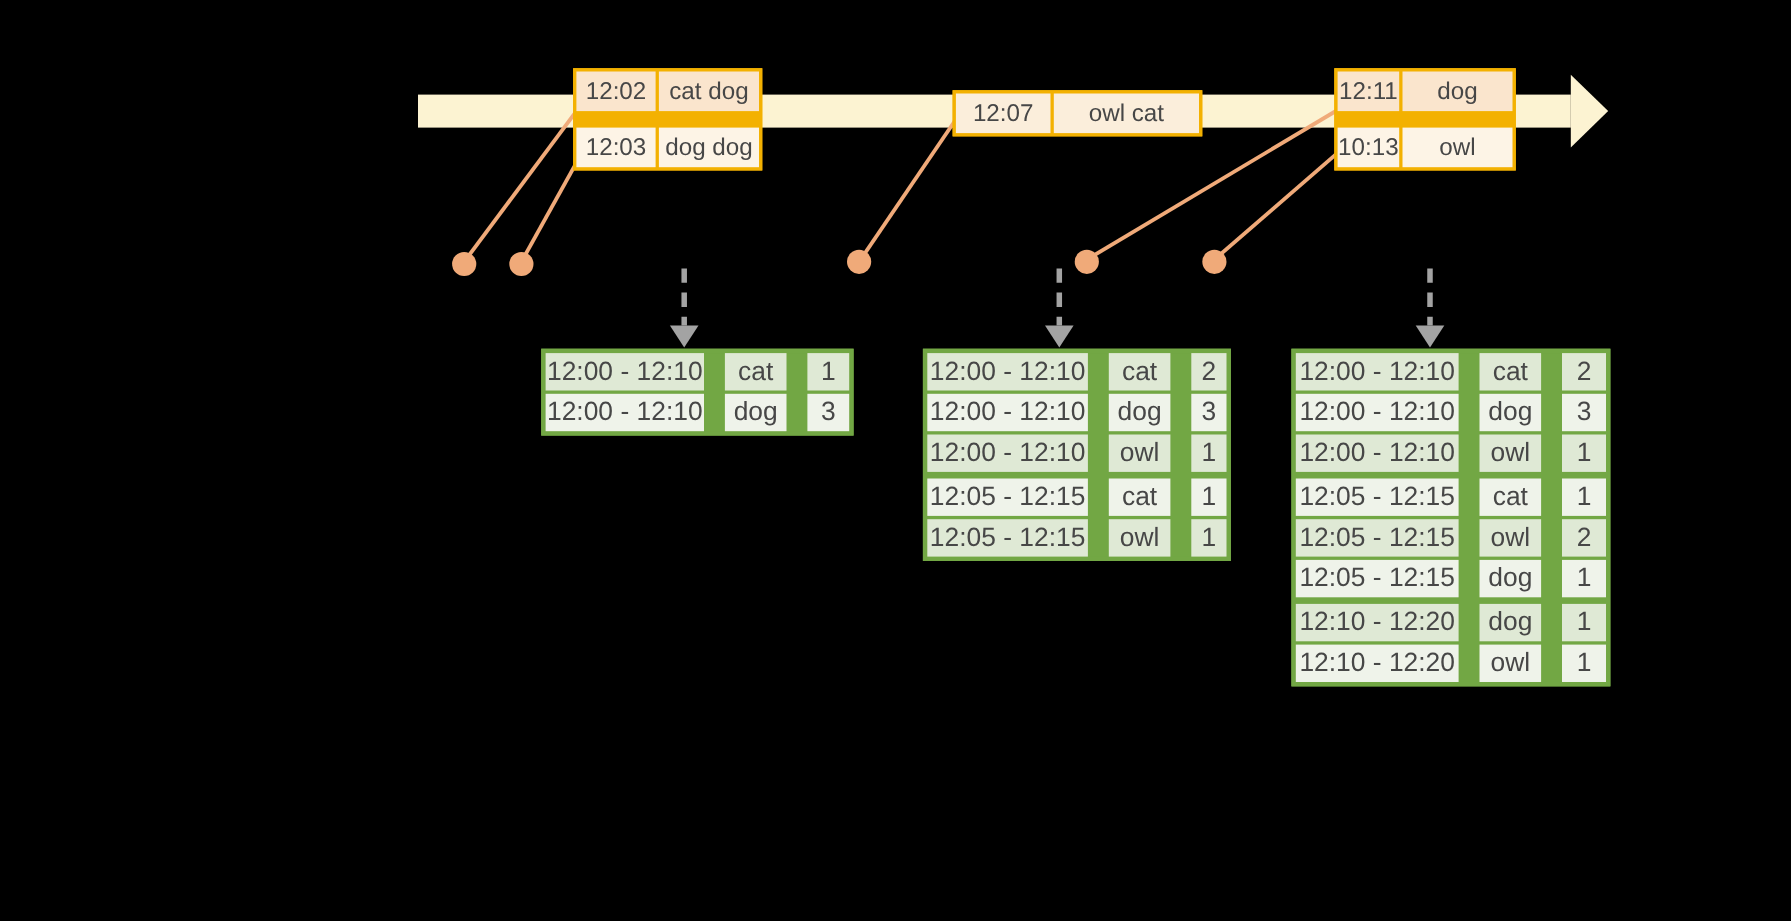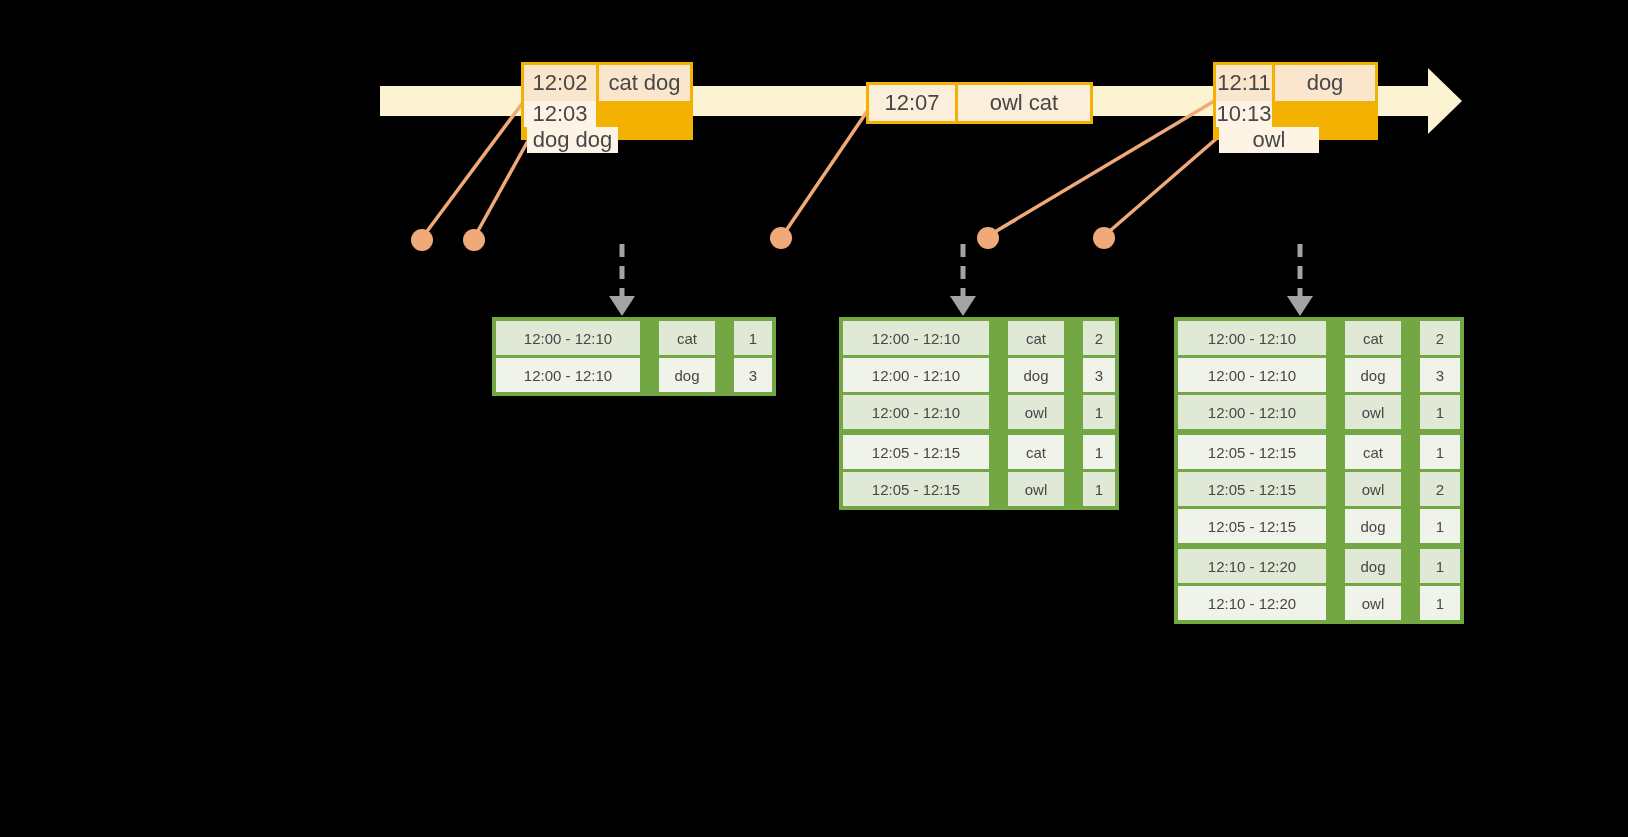--- a/index.html
+++ b/index.html
@@ -22,40 +22,40 @@
   .connector-line{stroke:var(--connector,#f0aa79);stroke-width:3.5;}
   .event-dot{fill:var(--connector,#f0aa79);}
   .dashed-line{stroke:var(--arrow-gray,#a3a3a3);stroke-width:5;stroke-dasharray:13 9;}
   .arrow-head{fill:var(--arrow-gray,#a3a3a3);}
   
   .etable{
     position:absolute;z-index:3;border:3px solid var(--event-border,#f3b101);
     background:var(--event-border,#f3b101);
   }
   .erow{display:flex;height:36px;}
-  .erow + .erow{margin-top:0;flex-direction:column;}
+  .erow + .erow{margin-top:15px;}
   .ecell{
     display:flex;align-items:center;justify-content:center;
     color:var(--text,#474747);font-size:22px;
   }
   .ecell + .ecell{margin-left:3px;}
   .bg-peach{background:var(--event-row-peach,#fae5cd);}
   .bg-cream{background:var(--event-row-cream,#fdf4e6);}
   .bg-single{background:var(--event-single-bg,#fbeedb);}
   
   .gtable{
     position:absolute;z-index:3;border:4px solid var(--result-border,#72a744);
     background:var(--result-border,#72a744);
   }
   .grow{display:flex;height:34px;}
   .grow + .grow{margin-top:3px;}
   .grow.group-start{margin-top:6px;}
   .gcell{
     display:flex;align-items:center;justify-content:center;
-    color:var(--text,#474747);font-size:15px;
+    color:var(--text,#474747);font-size:24px;
   }
   .gcell + .gcell{margin-left:19px;}
   .bg-gdark{background:var(--result-row-dark,#dfe9d5);}
   .bg-glight{background:var(--result-row-light,#eff3ea);}
   
   .c-etime1{width:72px;} .c-eword1{width:91px;}
   .c-etime2{width:86px;} .c-eword2{width:132px;}
   .c-etime3{width:56px;} .c-eword3{width:100px;}
   .c-gwin1{width:144px;} .c-gword1{width:56px;} .c-gcount1{width:38px;}
   .c-gwin2{width:146px;} .c-gword2{width:56px;} .c-gcount2{width:32px;}

